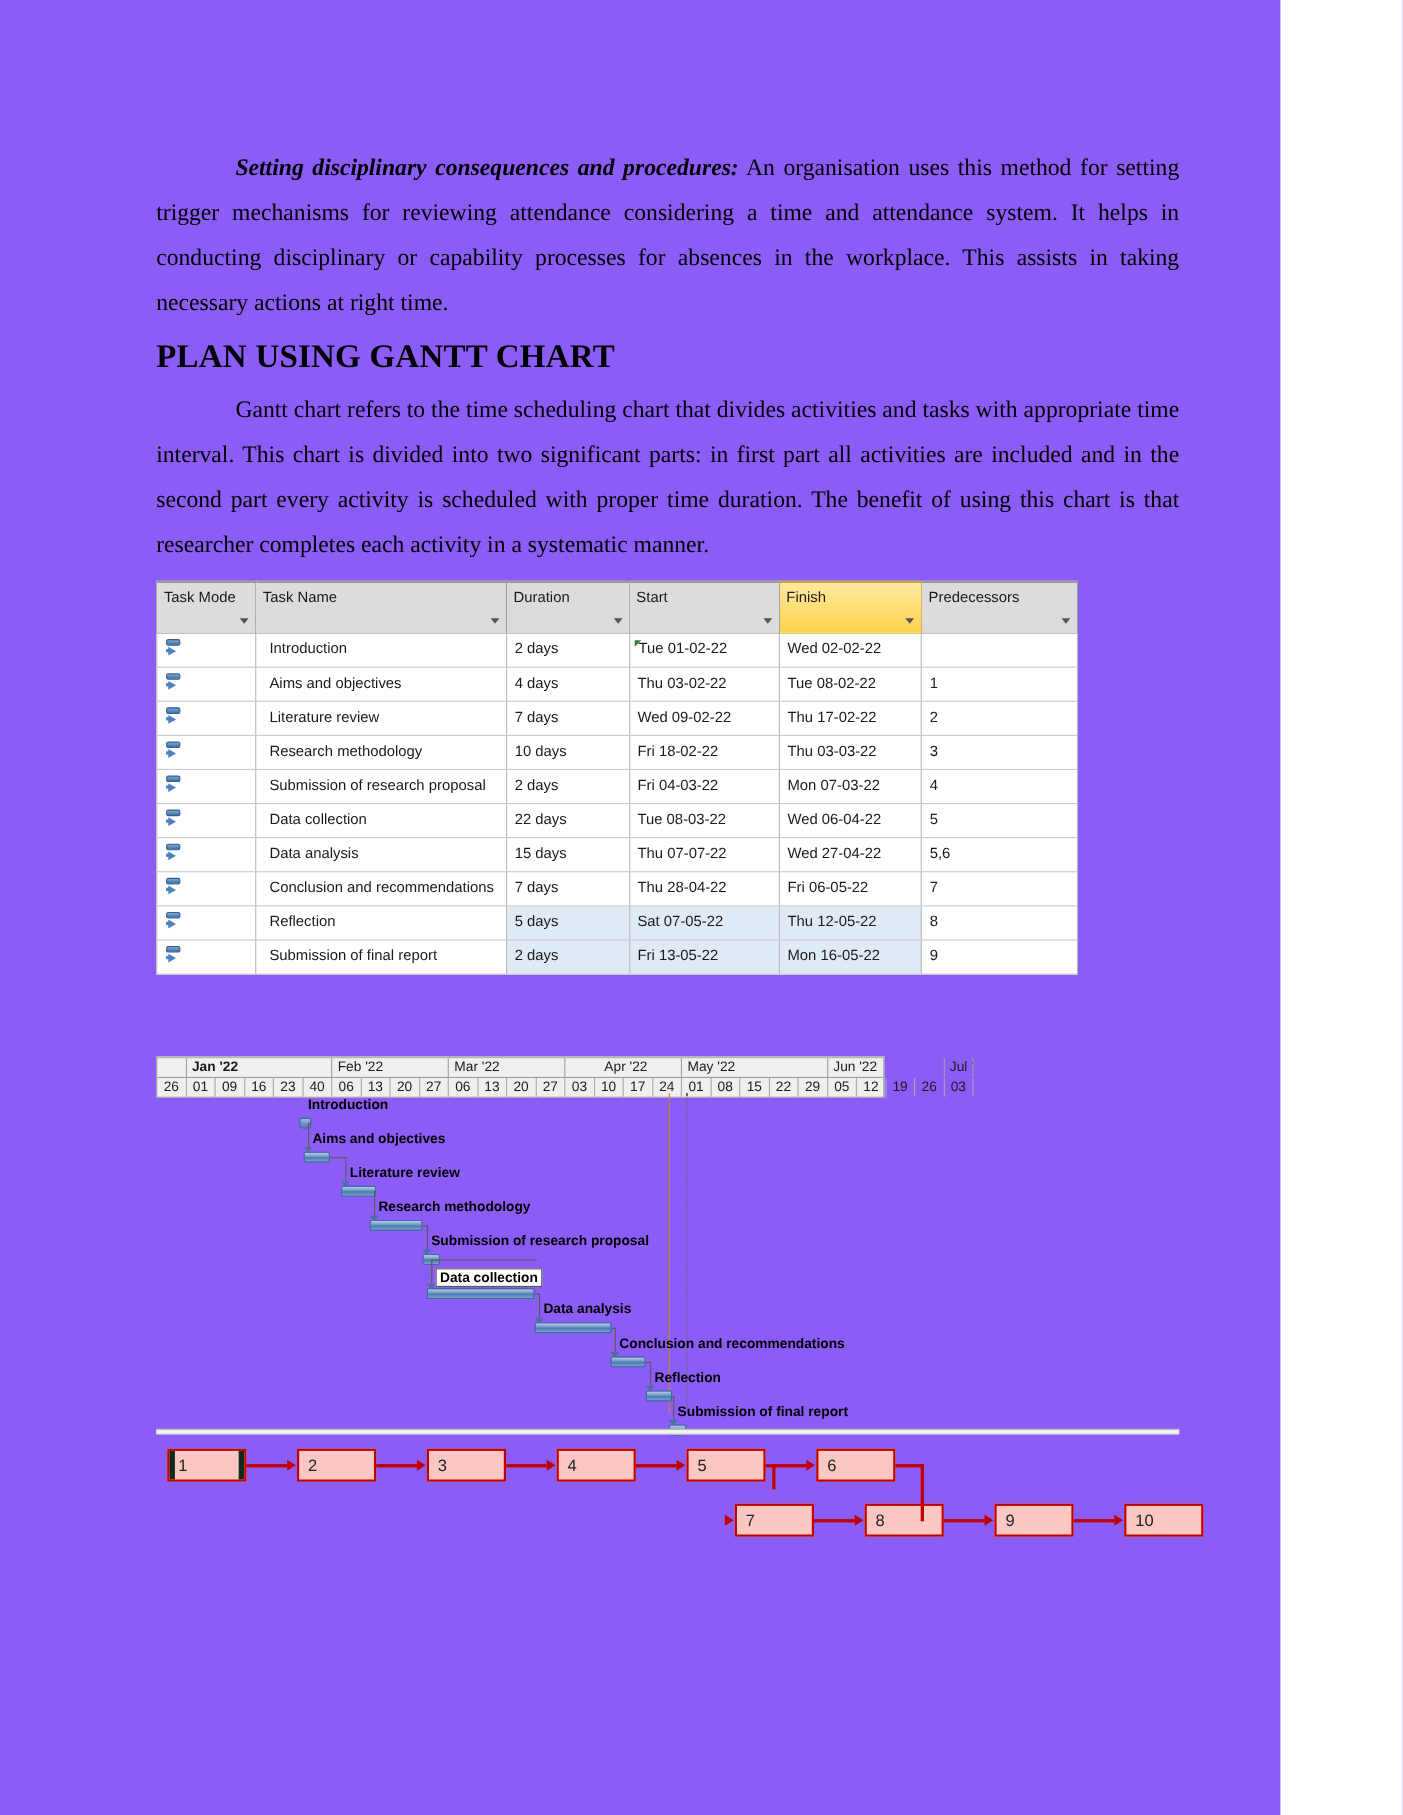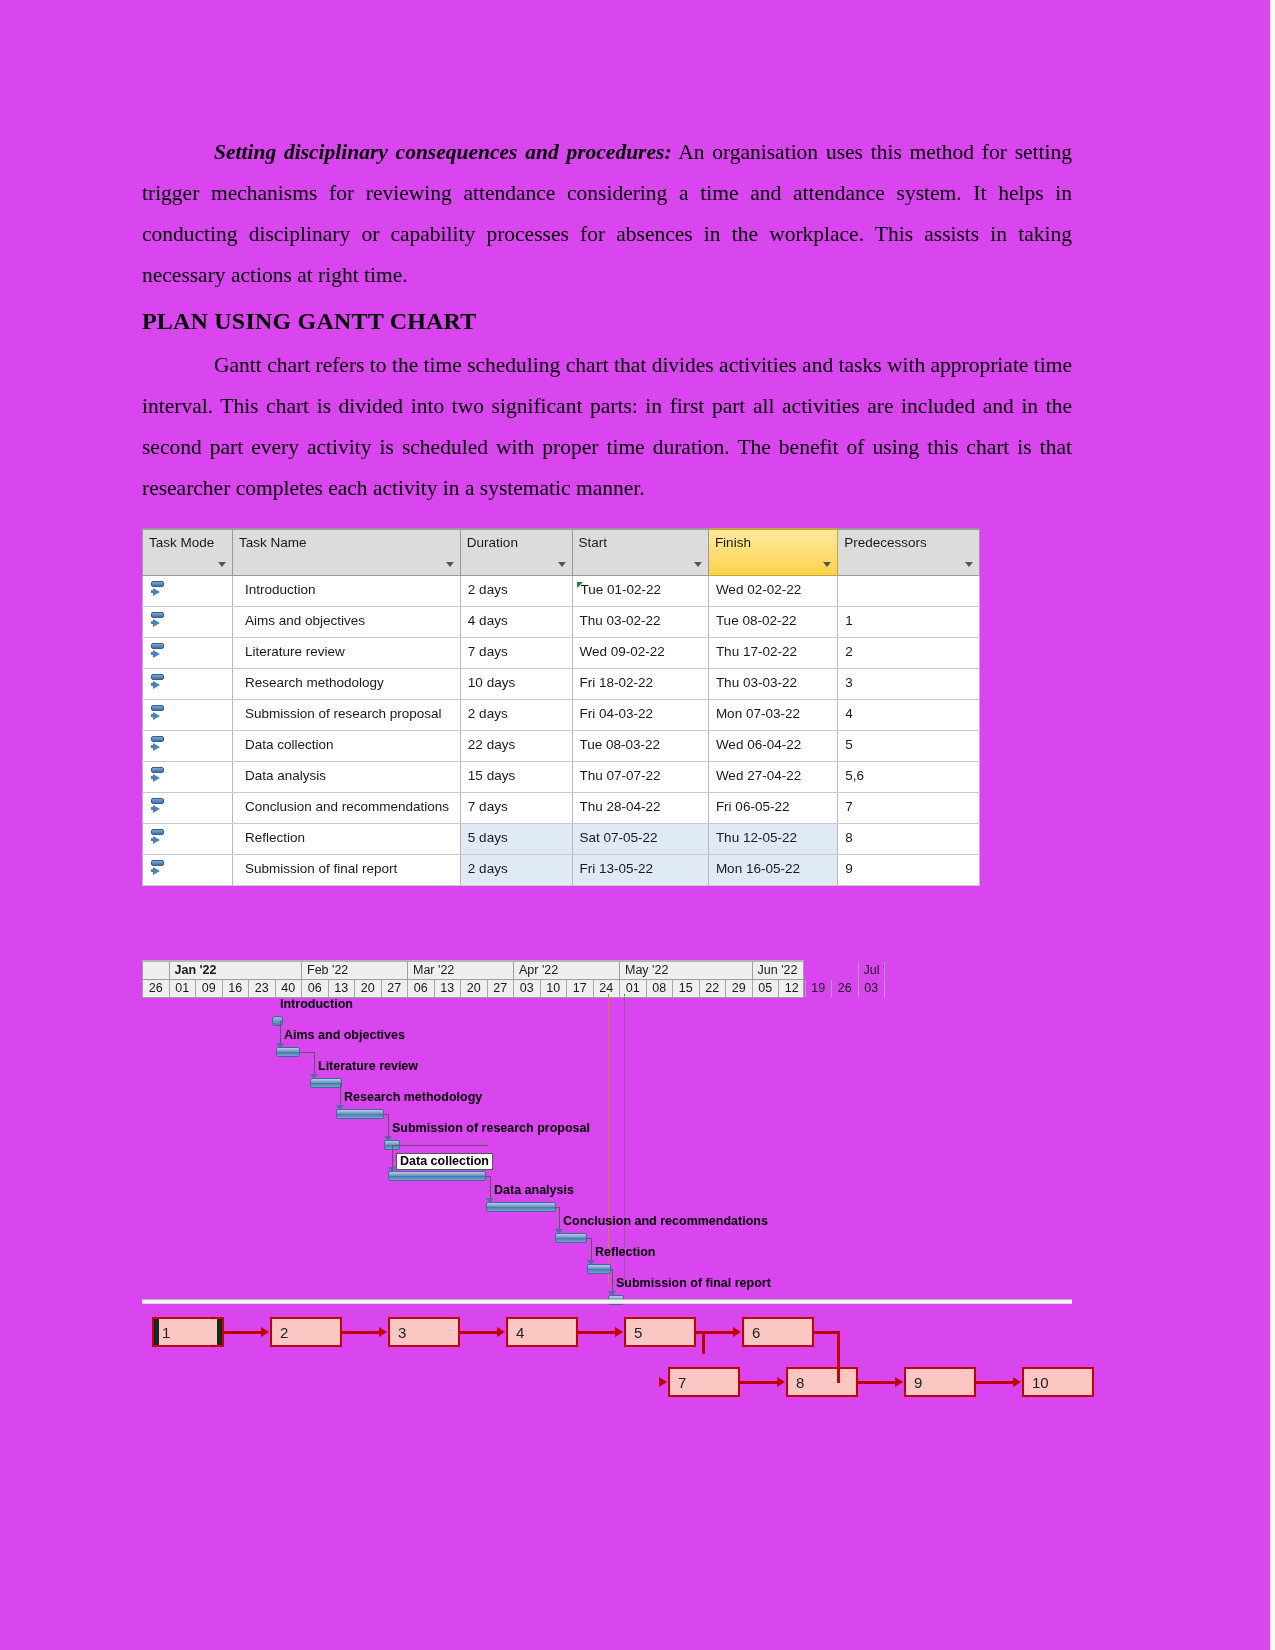--- a/index.html
+++ b/index.html
@@ -10,23 +10,24 @@
   body {
     width: 1275px;
     height: 1650px;
     position: relative;
     font-family: "Liberation Serif", serif;
     overflow: hidden;
   }
   .page {
     position: absolute;
     left: 0; top: 0;
-    width: 1270px;
+    width: 1139px;
     height: 1650px;
-    background: #d946ef;
+    background: #8b5cf6;
+    padding-left: 25px;
   }
   .content {
     position: absolute;
     left: 142px;
     top: 132px;
     width: 930px;
   }
   p.body-para {
     font-family: "Liberation Serif", serif;
     font-size: 21.5px;
@@ -35,21 +36,21 @@
     color: #000;
     margin: 0 0 4px 0;
     text-indent: 72px;
   }
   p.body-para .lead {
     font-weight: bold;
     font-style: italic;
   }
   h2.section-heading {
     font-family: "Liberation Serif", serif;
-    font-size: 24px;
+    font-size: 30px;
     font-weight: bold;
     color: #000;
     margin: 12px 0 10px 0;
     letter-spacing: 0.2px;
   }
 
   
   .project-table {
     position: absolute;
     left: 142px;
@@ -431,21 +432,21 @@
       </tbody>
   </table>
 
   <div class="gantt">
     <div class="gantt-timescale">
       <div class="ts-months">
           <div class="m" style="width: 26.5px; flex: 0 0 26.5px;"></div>
           <div class="m" style="width: 132.5px; flex: 0 0 132.5px; font-weight: bold;">Jan '22</div>
           <div class="m" style="width: 106px; flex: 0 0 106px;">Feb '22</div>
           <div class="m" style="width: 106px; flex: 0 0 106px;">Mar '22</div>
-          <div class="m" style="width: 106px; flex: 0 0 106px;">Apr '22</div>
+          <div class="m" style="width: 106px; flex: 0 0 106px; text-align: center;">Apr '22</div>
           <div class="m" style="width: 132.5px; flex: 0 0 132.5px;">May '22</div>
           <div class="m" style="width: 106px; flex: 0 0 106px;">Jun '22</div>
           <div class="m" style="width: 26.5px; flex: 0 0 26.5px;">Jul '</div>
         </div>
       <div class="ts-weeks">
           <div class="w">26</div>
           <div class="w">01</div>
           <div class="w">09</div>
           <div class="w">16</div>
           <div class="w">23</div>

